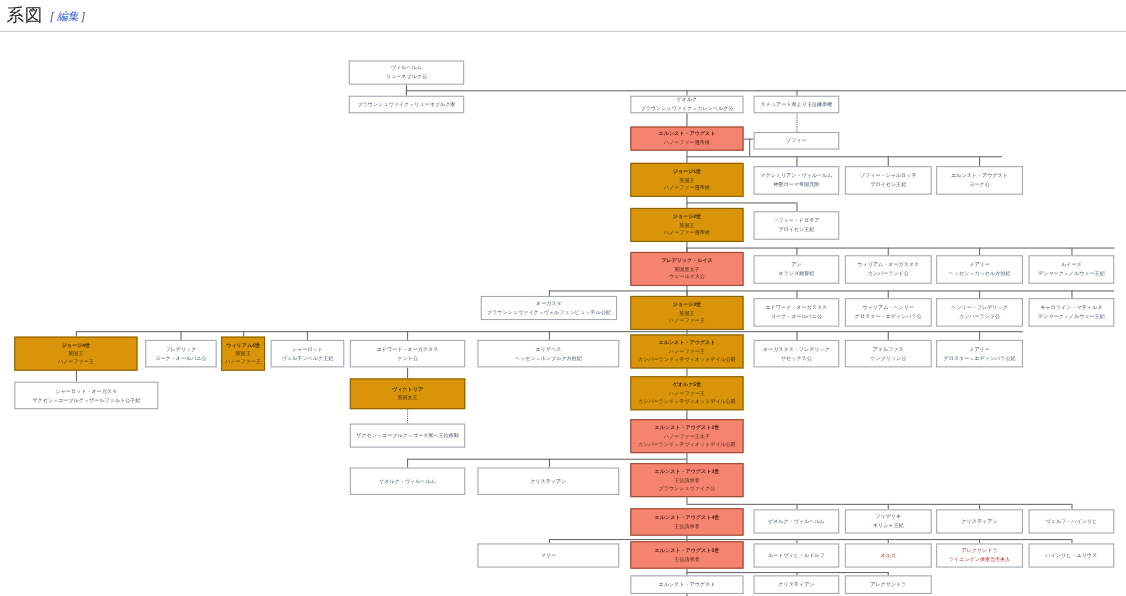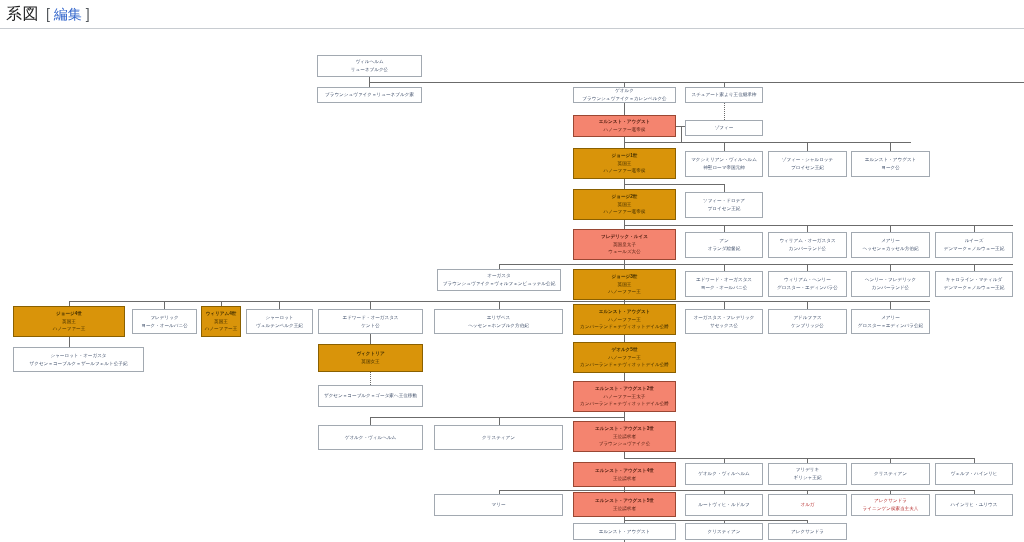--- a/index.html
+++ b/index.html
@@ -12,21 +12,21 @@
   }
   #page-title-row{
     padding:4px 0 3px 6px;
     border-bottom:1px solid #c8ccd1;
     display:flex;align-items:center;gap:7px;
   }
   #page-title-row .h2{
     font-family:"Liberation Serif","DejaVu Serif",serif;
     font-size:16px;font-weight:400;letter-spacing:.5px;
   }
-  .editsec{font-size:14px;color:#54595d;white-space:nowrap;}
+  .editsec{font-size:10px;color:#54595d;white-space:nowrap;font-style:italic;}
   .editsec .brk{color:#54595d;}
   .editsec a{color:#3366cc;text-decoration:none;}
   #tree{position:relative;width:1024px;height:512px;}
   .box{
     position:absolute;
     box-sizing:border-box;
     border:1px solid #a2a9b1;
     background:#ffffff;
     display:flex;flex-direction:column;
     align-items:center;justify-content:center;

